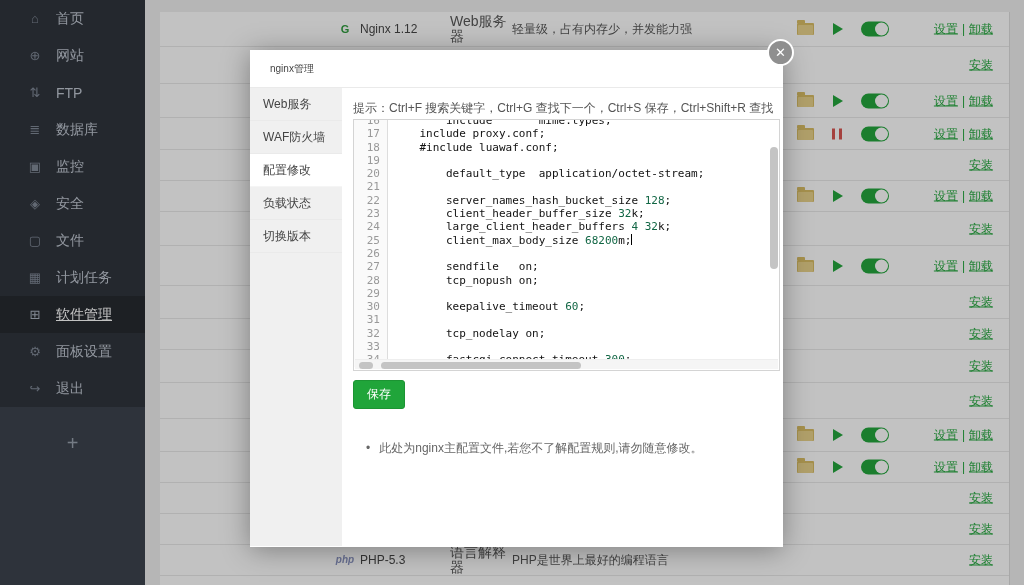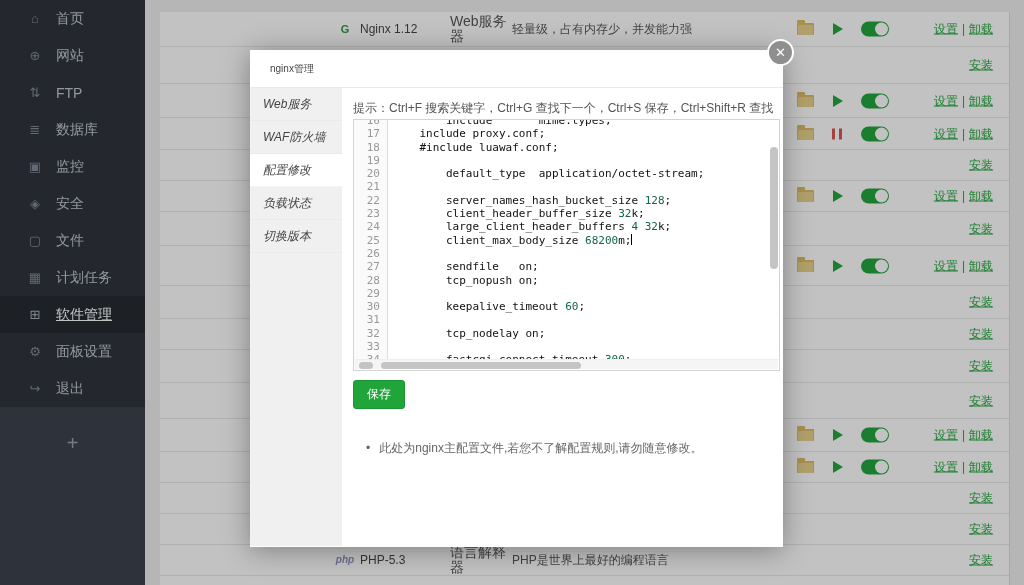--- a/index.html
+++ b/index.html
@@ -41,21 +41,21 @@
 
   
   #overlay { position:absolute; inset:0; background:rgba(10,10,10,0.25); z-index:10; }
 
   
   #modal { position:absolute; left:250px; top:50px; width:533px; height:497px; background:#fff; z-index:20; box-shadow:0 3px 26px rgba(0,0,0,0.35); }
   #modal-close { position:absolute; left:517px; top:-11px; width:27px; height:27px; border-radius:50%; background:#8f8f8f; border:2px solid #fff; color:#fff; font-size:13px; font-weight:bold; text-align:center; line-height:23px; cursor:pointer; z-index:31; }
   #modal-header { height:38px; border-bottom:1px solid #eaeaea; display:flex; align-items:center; }
   #modal-title { margin-left:20px; font-size:10px; color:#444; }
   #modal-body { display:flex; height:458px; }
-  #modal-tabs { width:92px; background:#f0f0f0; flex-shrink:0;font-style:italic; }
+  #modal-tabs { width:92px; background:#f0f0f0; flex-shrink:0; }
   .m-tab { height:33px; line-height:33px; padding-left:13px; font-size:12px; color:#444; cursor:pointer; border-bottom:1px solid #eaeaea; }
   .m-tab.active { background:#ffffff; border-bottom-color:#f5f5f5; }
   #modal-content { flex:1; padding:12px 3px 0 11px; position:relative; }
   #editor-hint { font-size:12px; color:#555; height:16px; }
 
   
   #editor { position:relative; margin-top:3px; height:252px; border:1px solid #d4d4d4; background:#fff; overflow:hidden; cursor:text; }
   #editor-scroll { position:absolute; left:0; top:-6px; right:10px; display:flex; font-family:"DejaVu Sans Mono","Liberation Mono",monospace; font-size:11px; line-height:13.3px; }
   #gutter { width:34px; flex-shrink:0; background:#fafafa; border-right:1px solid #ddd; text-align:right; padding-right:7px; color:#999; }
   #code { padding-left:5px; white-space:pre; color:#111; }

